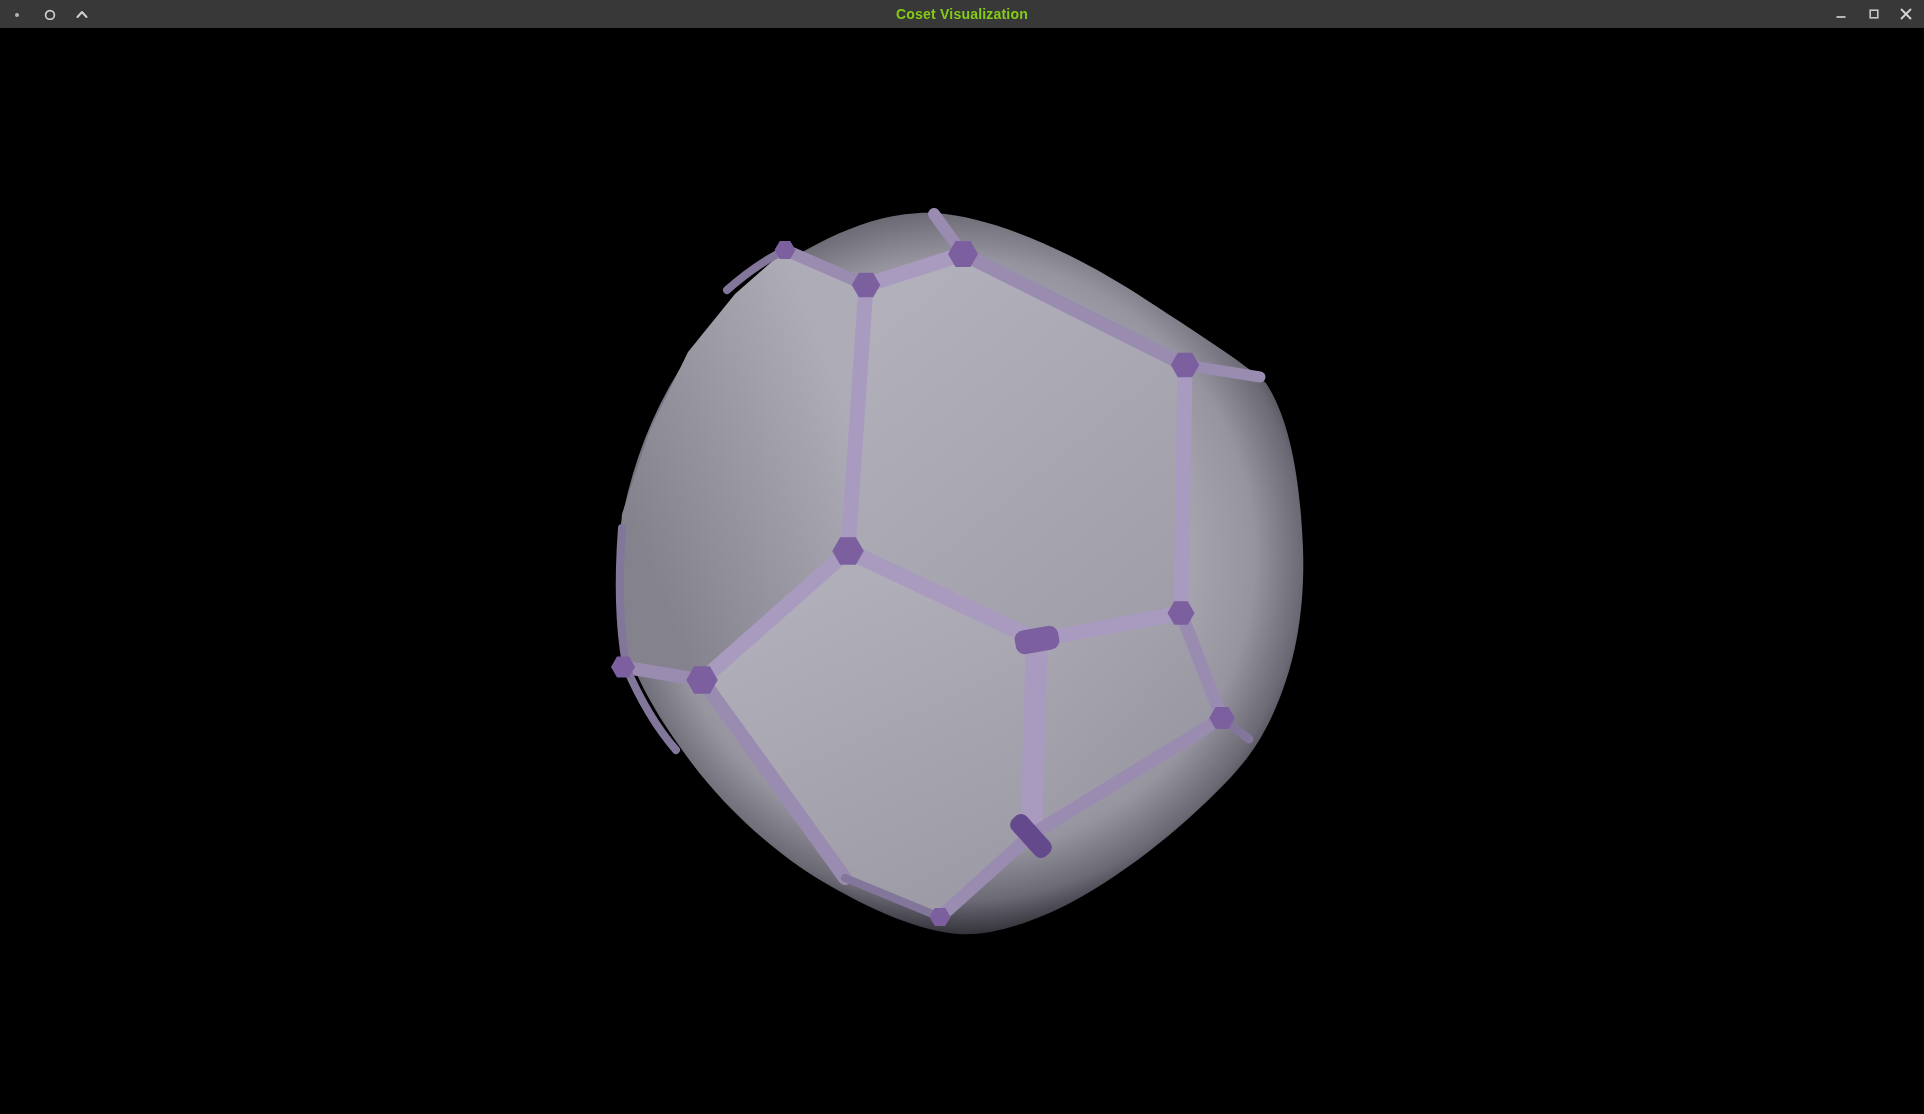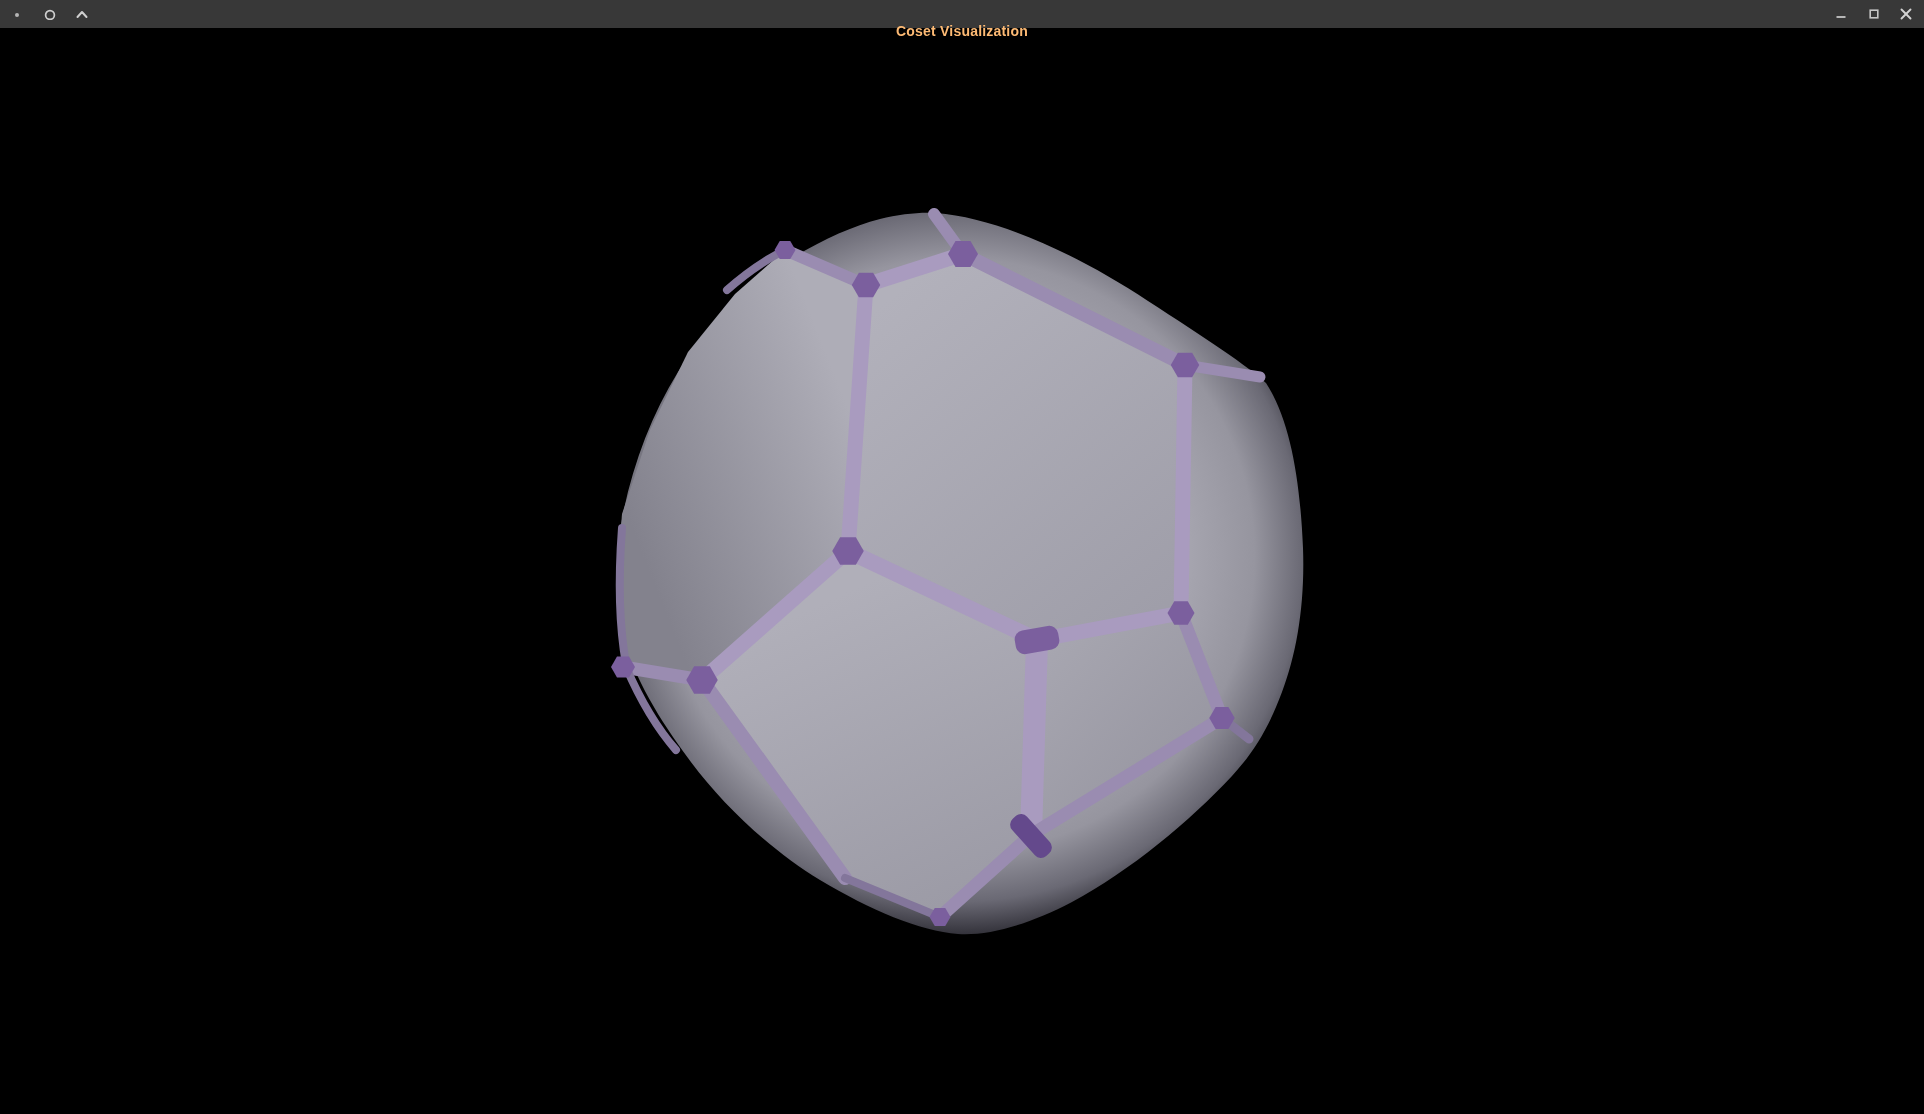--- a/index.html
+++ b/index.html
@@ -1,21 +1,21 @@
 <!DOCTYPE html>
 <html><head>
 <meta charset="utf-8">
 <style>
   html,body{margin:0;padding:0;background:#000;}
   body{width:1924px;height:1114px;position:relative;overflow:hidden;
        font-family:"Liberation Sans","DejaVu Sans",sans-serif;}
   .titlebar{position:absolute;top:0;left:0;width:1924px;height:28px;
             background:#383838;z-index:10;}
-  .titlebar .title{position:absolute;left:0;right:0;top:17px;height:28px;
-            line-height:28px;text-align:center;color:#fdba74;
+  .titlebar .title{position:absolute;left:0;right:0;top:0;height:28px;
+            line-height:28px;text-align:center;color:#84cc16;
             font-weight:bold;font-size:14px;letter-spacing:0.2px;}
   .tb-icon{position:absolute;top:8px;width:12px;height:12px;}
   .tb-icon svg{display:block;}
   .viewport{position:absolute;top:28px;left:0;width:1924px;height:1086px;
             background:#000;}
   .viewport svg{display:block;}
 </style>
 </head>
 <body>
 

